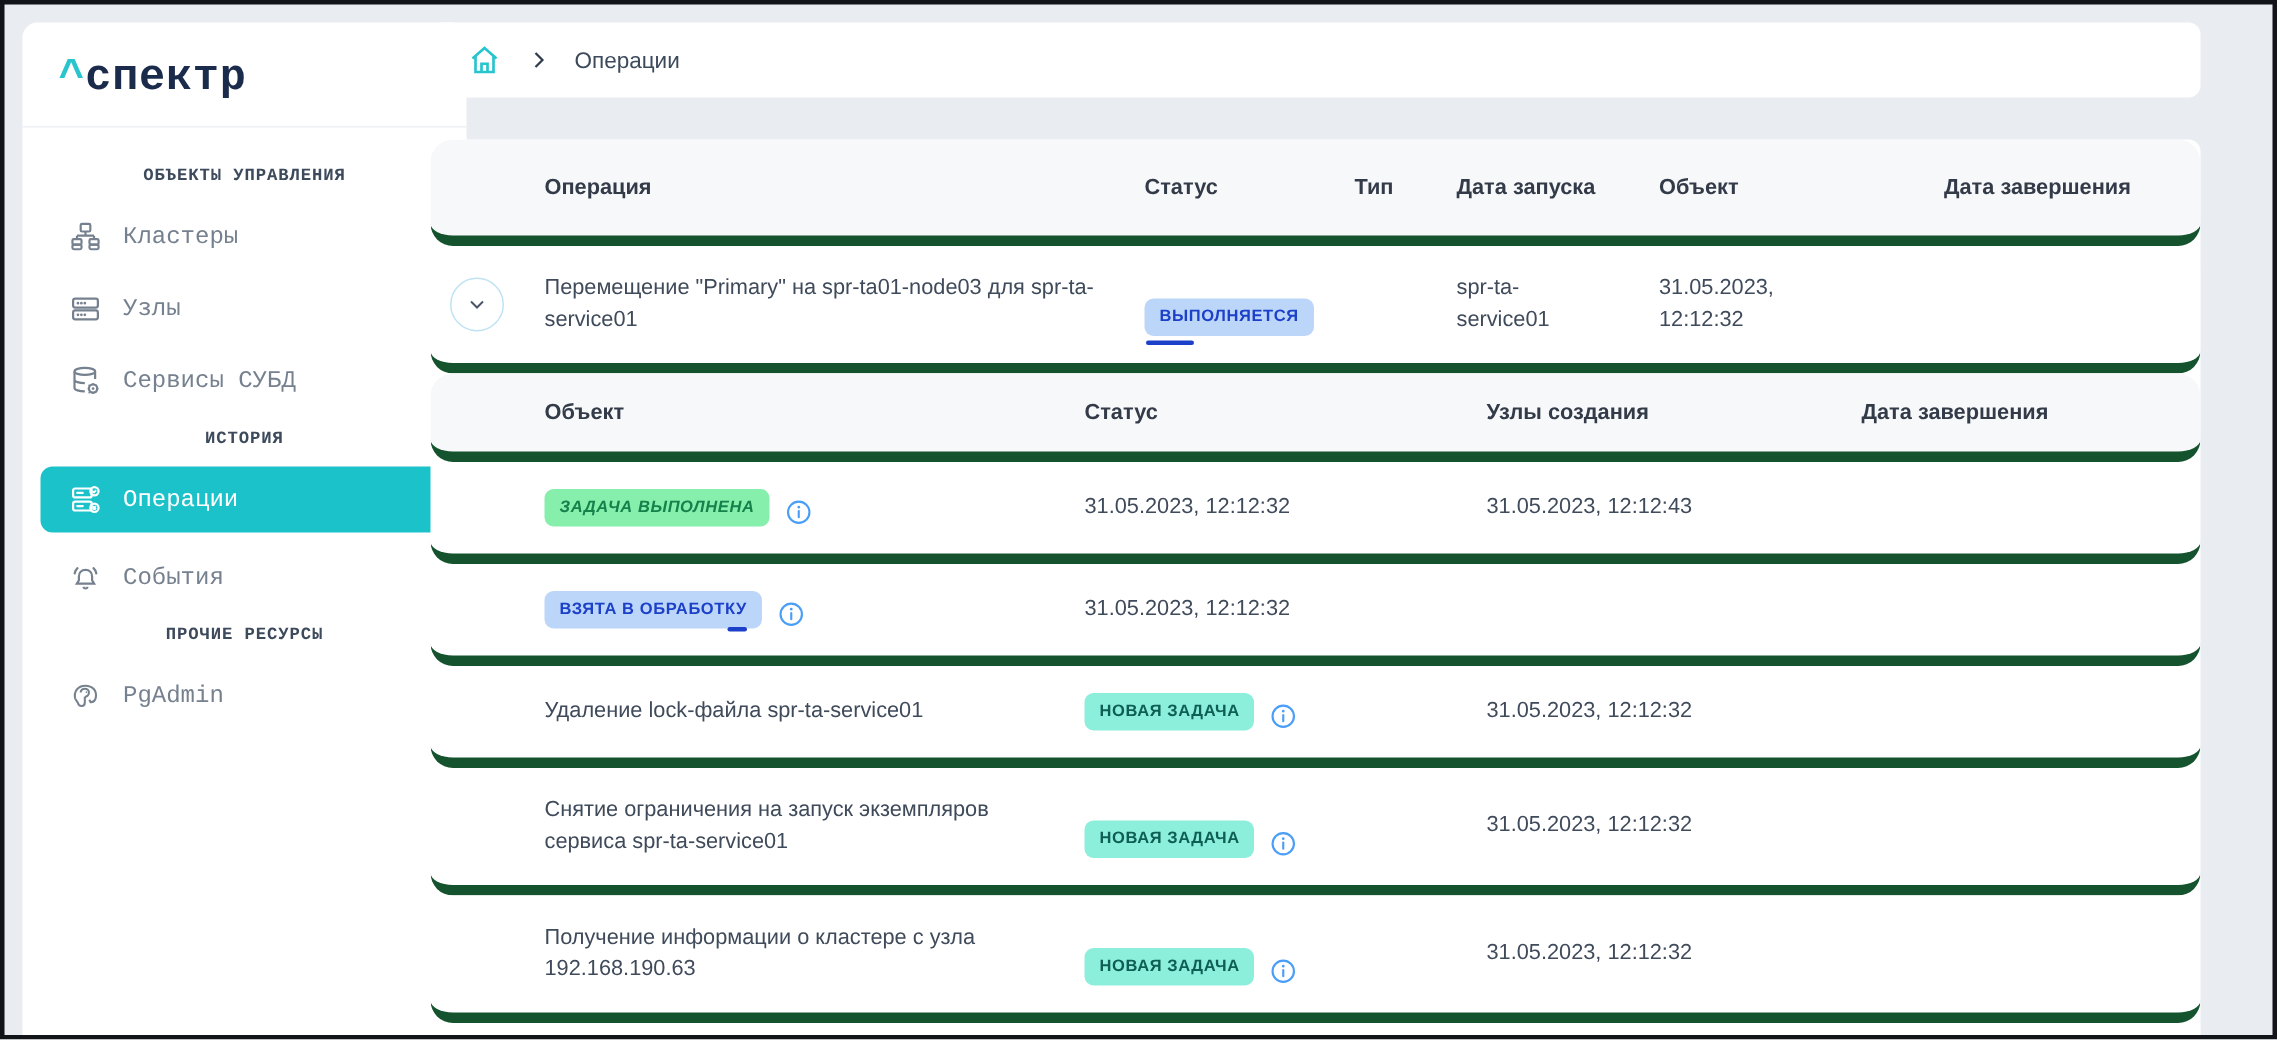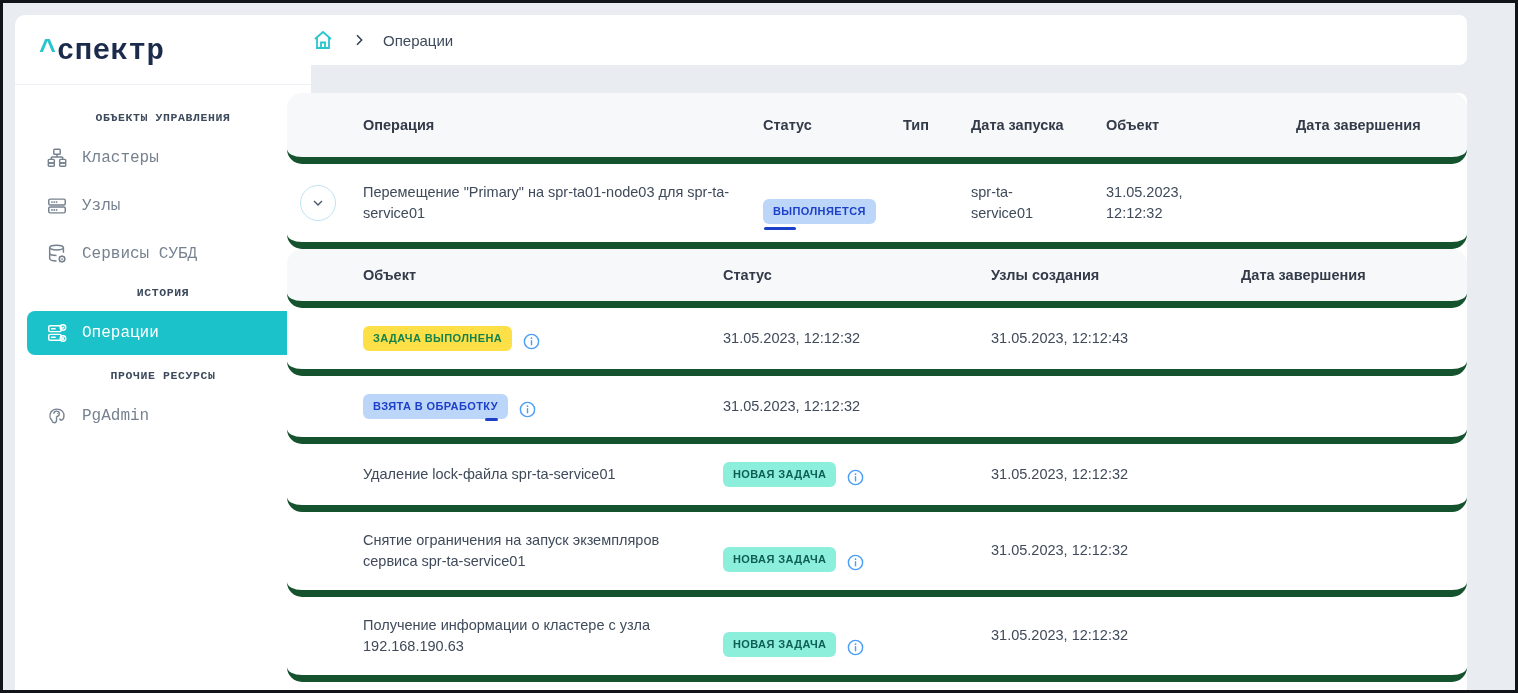--- a/index.html
+++ b/index.html
@@ -74,21 +74,21 @@
   .date-cell { max-width:130px; }
 
   
   .status-cell { gap:10px; align-items:flex-end; }
   .badge {
     display:inline-block; position:relative; padding:5px 10px 4px 10px;
     border-radius:6px; font-size:11px; font-weight:bold; letter-spacing:.4px;
     white-space:nowrap;
   }
   .badge-blue { background:#BCD6F9; color:#1D40C8; }
-  .badge-green { background:#fde047; color:#15814B; }
+  .badge-green { background:#86efac; color:#15814B;font-style:italic; }
   .badge-mint { background:#8BEFDC; color:#0F5E54; }
   .badge-underline-left::after {
     content:""; position:absolute; left:1px; bottom:-6px; width:32px; height:3px;
     background:#1D40C8; border-radius:2px;
   }
   .badge-underline-right::after {
     content:""; position:absolute; right:10px; bottom:-2px; width:13px; height:2.5px;
     background:#1D40C8; border-radius:2px;
   }
   .info-btn { display:flex; cursor:pointer; flex:0 0 auto; }
@@ -156,20 +156,31 @@
             <path d="M6 7.25h4M6 16.75h4" stroke-linecap="round"></path>
             <circle cx="18.5" cy="6" r="3"></circle>
             <path d="M17.3 6l.9.9 1.5-1.7" stroke-width="1.3"></path>
             <circle cx="18.5" cy="18" r="3"></circle>
             <path d="M17.4 16.9l2.2 2.2M19.6 16.9l-2.2 2.2" stroke-width="1.3"></path>
           </svg>
         </span>
         <span>Операции</span>
       </div>
 
+      <div class="nav-item">
+        <span class="nicon">
+          <svg width="22" height="22" viewBox="0 0 24 24" fill="none" stroke-width="1.6" stroke="rgb(118, 129, 143)">
+            <path d="M12 6.5c-2.9 0-4.8 2-4.8 4.8v2.7L5.7 16.5h12.6L16.8 14v-2.7c0-2.8-1.9-4.8-4.8-4.8z"></path>
+            <path d="M10.4 18.8c.3.8.9 1.2 1.6 1.2s1.3-.4 1.6-1.2"></path>
+            <path d="M6.2 5.2C5 6.3 4.3 7.6 4.1 9.1M17.8 5.2c1.2 1.1 1.9 2.4 2.1 3.9" stroke-linecap="round"></path>
+            <path d="M4.9 3.2C3.4 4.5 2.5 6.1 2.3 8M19.1 3.2c1.5 1.3 2.4 2.9 2.6 4.8" stroke-linecap="round" opacity="0"></path>
+          </svg>
+        </span>
+        <span>События</span>
+      </div>
 
       <div class="nav-section-title">ПРОЧИЕ РЕСУРСЫ</div>
 
       <div class="nav-item">
         <span class="nicon">
           <svg width="22" height="22" viewBox="0 0 24 24" fill="none" stroke-width="1.5" stroke="rgb(118, 129, 143)">
             <path d="M4.5 14c-1.2-5 1.8-9.5 7.3-9.5 5.4 0 8.6 3.6 7.7 8.6-.4 2.2-1.8 3.4-3.8 3.4l-.9-1.8"></path>
             <path d="M8.5 9.5c0-1.6 1.3-2.8 3-2.8s3 1.2 3 2.8-1.3 3-3 3"></path>
             <path d="M11.5 12.5v4.2c0 1.6-1 2.6-2.4 2.6s-2.3-.9-2.6-2.3L4.5 14"></path>
             <circle cx="12.7" cy="9.2" r=".6" fill="currentColor" stroke="none"></circle>

